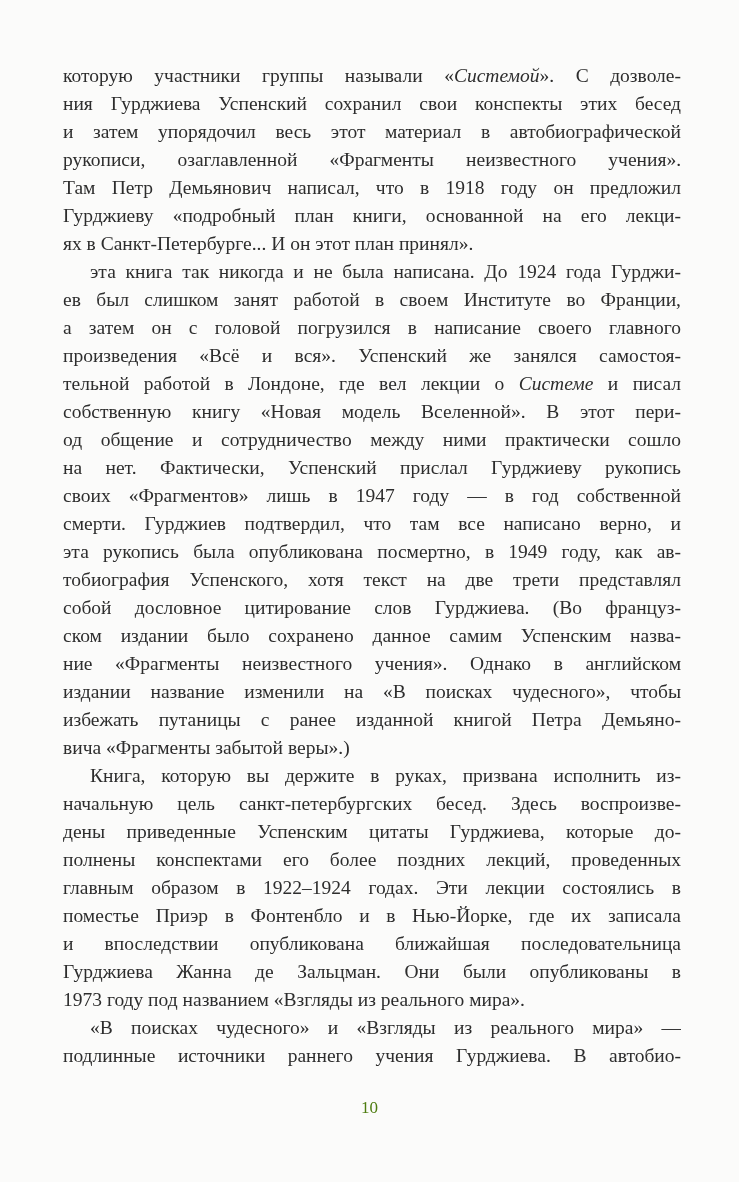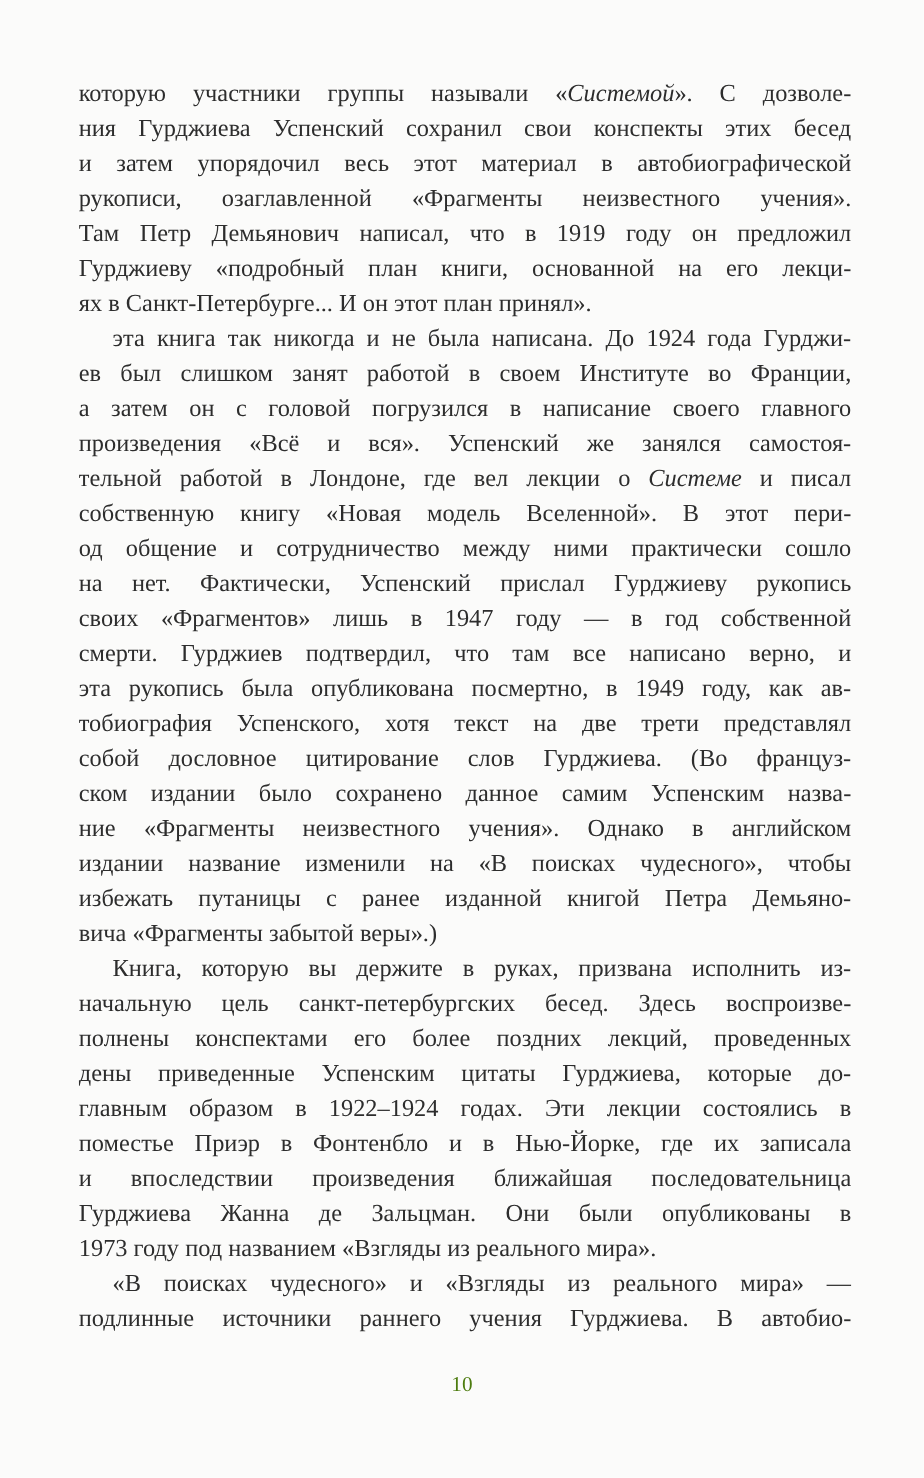--- a/index.html
+++ b/index.html
@@ -58,21 +58,21 @@
 
 <div class="page">
 
   <div class="textblock">
 
     <div class="par">
       <div class="line"><span>которую участники группы называли «</span><em>Системой</em><span>». С дозволе-</span></div>
       <div class="line">ния Гурджиева Успенский сохранил свои конспекты этих бесед</div>
       <div class="line">и затем упорядочил весь этот материал в автобиографической</div>
       <div class="line">рукописи, озаглавленной «Фрагменты неизвестного учения».</div>
-      <div class="line">Там Петр Демьянович написал, что в 1919 году он предложил</div>
+      <div class="line">Там Петр Демьянович написал, что в 1918 году он предложил</div>
       <div class="line">Гурджиеву «подробный план книги, основанной на его лекци-</div>
       <div class="line end">ях в Санкт-Петербурге... И он этот план принял».</div>
     </div>
 
     <div class="par indent">
       <div class="line">эта книга так никогда и не была написана. До 1924 года Гурджи-</div>
       <div class="line">ев был слишком занят работой в своем Институте во Франции,</div>
       <div class="line">а затем он с головой погрузился в написание своего главного</div>
       <div class="line">произведения «Всё и вся». Успенский же занялся самостоя-</div>
       <div class="line"><span>тельной работой в Лондоне, где вел лекции о </span><em>Системе</em><span> и писал</span></div>
@@ -87,25 +87,25 @@
       <div class="line">ском издании было сохранено данное самим Успенским назва-</div>
       <div class="line">ние «Фрагменты неизвестного учения». Однако в английском</div>
       <div class="line">издании название изменили на «В поисках чудесного», чтобы</div>
       <div class="line">избежать путаницы с ранее изданной книгой Петра Демьяно-</div>
       <div class="line end">вича «Фрагменты забытой веры».)</div>
     </div>
 
     <div class="par indent">
       <div class="line">Книга, которую вы держите в руках, призвана исполнить из-</div>
       <div class="line">начальную цель санкт-петербургских бесед. Здесь воспроизве-</div>
+      <div class="line">дены приведенные Успенским цитаты Гурджиева, которые до-</div>
       <div class="line">полнены конспектами его более поздних лекций, проведенных</div>
-      <div class="line">дены приведенные Успенским цитаты Гурджиева, которые до-</div>
       <div class="line">главным образом в 1922–1924 годах. Эти лекции состоялись в</div>
       <div class="line">поместье Приэр в Фонтенбло и в Нью-Йорке, где их записала</div>
-      <div class="line">и впоследствии произведения ближайшая последовательница</div>
+      <div class="line">и впоследствии опубликована ближайшая последовательница</div>
       <div class="line">Гурджиева Жанна де Зальцман. Они были опубликованы в</div>
       <div class="line end">1973 году под названием «Взгляды из реального мира».</div>
     </div>
 
     <div class="par indent">
       <div class="line">«В поисках чудесного» и «Взгляды из реального мира» —</div>
       <div class="line">подлинные источники раннего учения Гурджиева. В автобио-</div>
     </div>
 
   </div>

